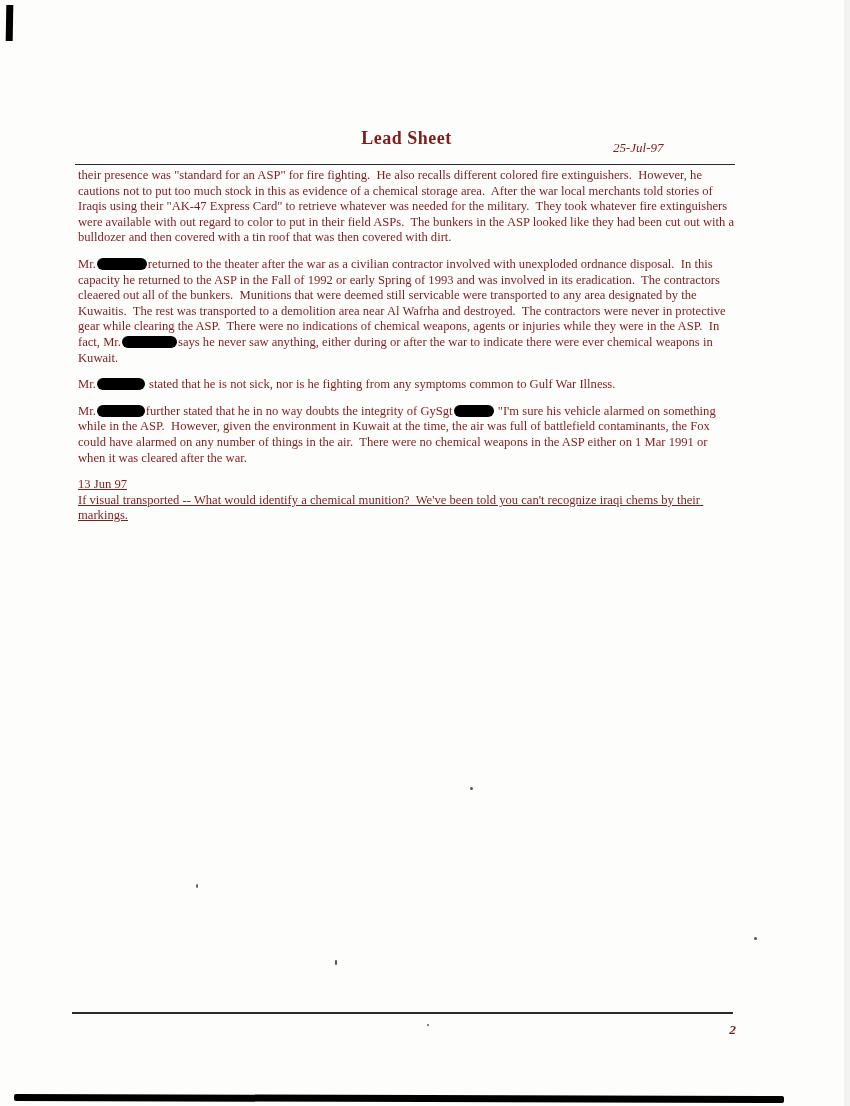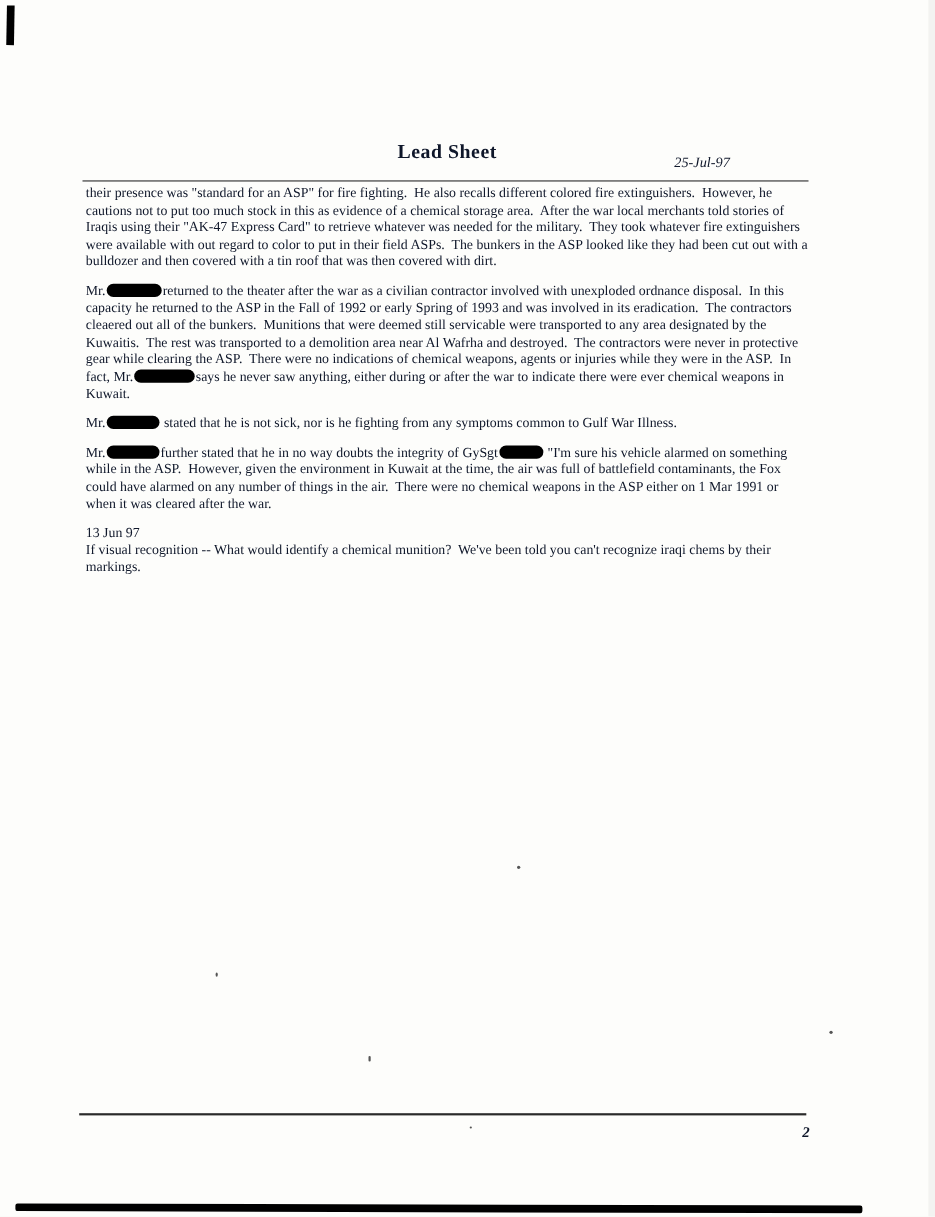--- a/index.html
+++ b/index.html
@@ -4,21 +4,21 @@
 <style>
   html,body{margin:0;padding:0;}
   body{
     width:850px;height:1106px;
     background:#f3f3f1;
     font-family:"Liberation Serif","DejaVu Serif",serif;
     position:relative;overflow:hidden;
   }
   .sheet{
     position:absolute;left:0;top:0;width:844px;height:1106px;
-    background:#fdfdfb;color:#0f172a;
+    background:#fdfdfb;color:#7f1d1d;
   }
   
   .artifact{position:absolute;background:#000;}
   .artifact-top-left{left:6px;top:5px;width:7px;height:36px;transform:rotate(1deg);}
   .artifact-bottom{left:14px;top:1095px;width:770px;height:7px;transform:rotate(0.15deg);border-radius:2px;}
   .speck{position:absolute;width:3px;height:3px;border-radius:50%;background:#555;}
   .speck.s1{left:470px;top:787px;}
   .speck.s2{left:196px;top:884px;width:2px;height:4px;}
   .speck.s3{left:335px;top:960px;height:5px;width:2px;border-radius:1px;}
   .speck.s4{left:754px;top:937px;}
@@ -40,21 +40,21 @@
   
   .doc-body{
     position:absolute;left:78px;top:168px;width:658px;
     font-size:12.6px;line-height:15.6px;
   }
   .para{margin:0 0 11px 0;white-space:pre-wrap;text-align:left;}
   .redaction{
     display:inline-block;height:12px;background:#000;
     border-radius:6px;vertical-align:-2px;margin:0 1px;
   }
-  .followup{}
+  .followup{text-decoration:underline;}
   .fu-line{margin:0;white-space:pre-wrap;}
   .fu-q1{text-indent:15px;}
 
   
   .page-number{
     position:absolute;left:716px;top:1022px;width:20px;
     font-size:13.5px;font-style:italic;font-weight:bold;text-align:right;
   }
 </style>
 </head>
@@ -70,21 +70,21 @@
   <div class="rule rule-top"></div>
 
   <div class="doc-body" id="paragraphs">
 
     <p class="para"><span>their presence was "standard for an ASP" for fire fighting.  He also recalls different colored fire extinguishers.  However, he cautions not to put too much stock in this as evidence of a chemical storage area.  After the war local merchants told stories of Iraqis using their "AK-47 Express Card" to retrieve whatever was needed for the military.  They took whatever fire extinguishers were available with out regard to color to put in their field ASPs.  The bunkers in the ASP looked like they had been cut out with a bulldozer and then covered with a tin roof that was then covered with dirt.</span></p>
       <p class="para"><span>Mr.</span><span class="redaction" style="width: 50px;"></span><span>returned to the theater after the war as a civilian contractor involved with unexploded ordnance disposal.  In this capacity he returned to the ASP in the Fall of 1992 or early Spring of 1993 and was involved in its eradication.  The contractors cleaered out all of the bunkers.  Munitions that were deemed still servicable were transported to any area designated by the Kuwaitis.  The rest was transported to a demolition area near Al Wafrha and destroyed.  The contractors were never in protective gear while clearing the ASP.  There were no indications of chemical weapons, agents or injuries while they were in the ASP.  In fact, Mr.</span><span class="redaction" style="width: 55px;"></span><span>says he never saw anything, either during or after the war to indicate there were ever chemical weapons in Kuwait.</span></p>
       <p class="para"><span>Mr.</span><span class="redaction" style="width: 48px;"></span><span> stated that he is not sick, nor is he fighting from any symptoms common to Gulf War Illness.</span></p>
       <p class="para"><span>Mr.</span><span class="redaction" style="width: 48px;"></span><span>further stated that he in no way doubts the integrity of GySgt</span><span class="redaction" style="width: 40px;"></span><span> "I'm sure his vehicle alarmed on something while in the ASP.  However, given the environment in Kuwait at the time, the air was full of battlefield contaminants, the Fox could have alarmed on any number of things in the air.  There were no chemical weapons in the ASP either on 1 Mar 1991 or when it was cleared after the war.</span></p>
       <div class="followup" id="followup">
       <p class="fu-line">13 Jun 97</p>
-      <p class="fu-line">If visual recognition -- What would identify a chemical munition?  We've been told you can't recognize iraqi chems by their markings.</p>
+      <p class="fu-line">If visual transported -- What would identify a chemical munition?  We've been told you can't recognize iraqi chems by their markings.</p>
     </div>
   </div>
 
   <div class="rule rule-bottom"></div>
   <div class="page-number">2</div>
 
   <div class="artifact artifact-bottom"></div>
 
   <div class="speck s1"></div>
   <div class="speck s2"></div>

